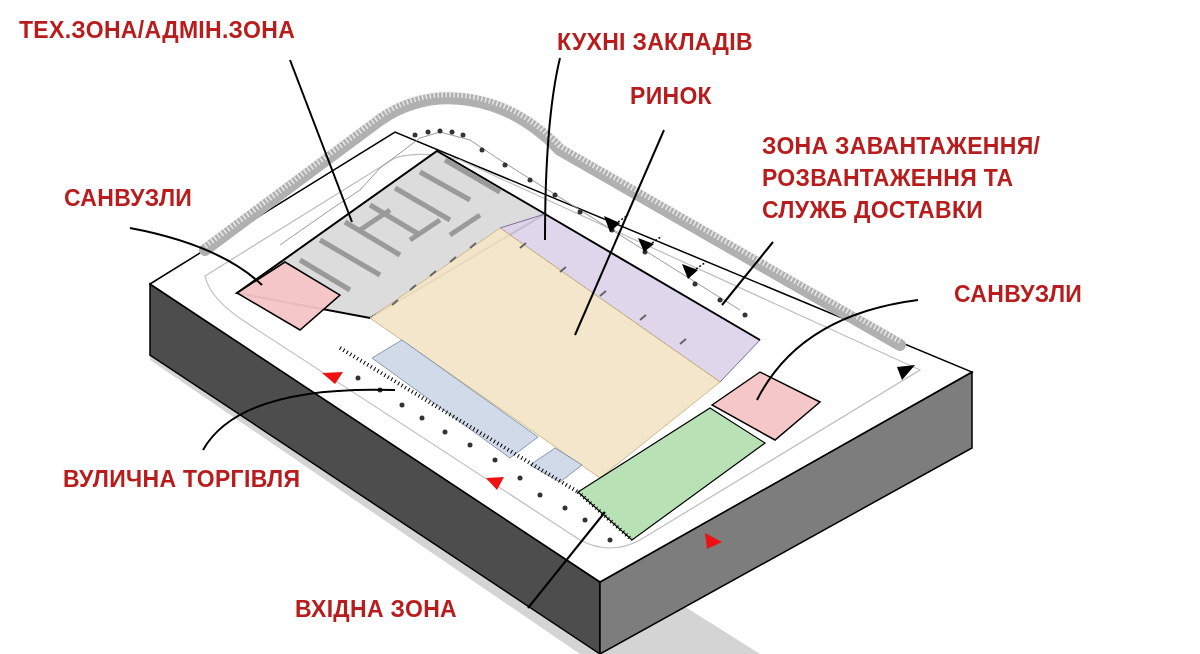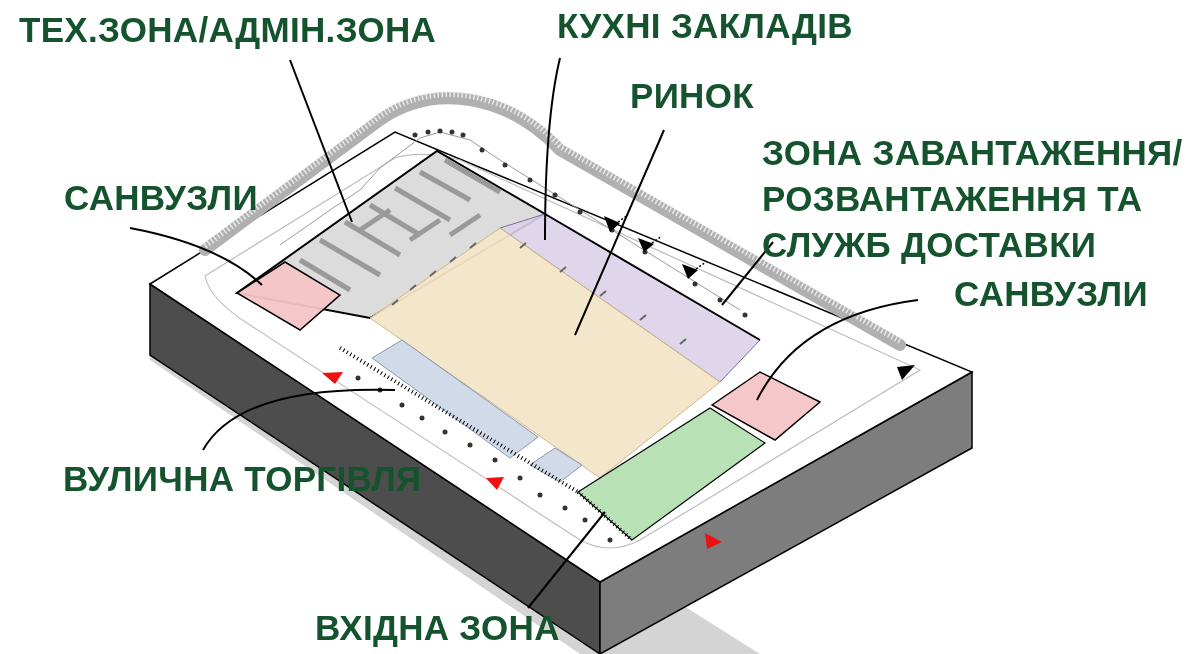--- a/index.html
+++ b/index.html
@@ -1,22 +1,22 @@
 <!DOCTYPE html>
 <html><head>
 <meta charset="utf-8">
 <style>
   html, body { margin: 0; padding: 0; background: #ffffff; }
   body { width: 1200px; height: 654px; position: relative; overflow: hidden;
          font-family: "Liberation Sans", "DejaVu Sans", sans-serif; }
   #scene { position: absolute; left: 0; top: 0; width: 1200px; height: 654px; }
   .label { position: absolute; font-family: "Liberation Sans", "DejaVu Sans", sans-serif;
-           font-weight: 700; color: #14532d; font-size: 35px; line-height: 36px;
+           font-weight: 700; color: #b91c1c; font-size: 23px; line-height: 36px;
            letter-spacing: 0.3px; white-space: nowrap; }
-  .label.multi { white-space: pre; line-height: 46px; }
+  .label.multi { white-space: pre; line-height: 32px; }
 </style>
 </head>
 <body>
 
 <svg id="scene" viewBox="0 0 1200 654" xmlns="http://www.w3.org/2000/svg">
 
   <polygon points="150,288 150,360 580,654 760,654 230,320" fill="#d4d4d4"></polygon>
 
   <polygon points="150,284 600,582 600,654 150,355" fill="#4d4d4d" stroke="#000" stroke-width="1.5"></polygon>
   <polygon points="600,582 972,372 972,448 600,654" fill="#7d7d7d" stroke="#000" stroke-width="1.5"></polygon>
@@ -126,21 +126,21 @@
     <path d="M 664,130 L 575,335"></path>
     <path d="M 773,242 L 722,305"></path>
     <path d="M 130,228 Q 220,245 262,285"></path>
     <path d="M 918,300 Q 800,315 757,400"></path>
     <path d="M 203,450 Q 240,385 395,390"></path>
     <path d="M 528,608 L 605,512"></path>
   </g>
 </svg>
 
 <div class="label" style="left:19px; top:12px;">ТЕХ.ЗОНА/АДМІН.ЗОНА</div>
-<div class="label" style="left:557px; top:8px;text-align:center;">КУХНІ ЗАКЛАДІВ</div>
+<div class="label" style="left:557px; top:24px;text-align:center;">КУХНІ ЗАКЛАДІВ</div>
 <div class="label" style="left:630px; top:78px;">РИНОК</div>
 <div class="label multi" style="left:762px; top:130px;">ЗОНА ЗАВАНТАЖЕННЯ/
 РОЗВАНТАЖЕННЯ ТА
 СЛУЖБ ДОСТАВКИ</div>
 <div class="label" style="left:64px; top:180px;">САНВУЗЛИ</div>
 <div class="label" style="left:954px; top:276px;">САНВУЗЛИ</div>
 <div class="label" style="left:63px; top:461px;text-align:right;">ВУЛИЧНА ТОРГІВЛЯ</div>
-<div class="label" style="left:295px; top:610px;margin-left:20px;">ВХІДНА ЗОНА</div>
+<div class="label" style="left:295px; top:591px;">ВХІДНА ЗОНА</div>
 
 </body></html>

